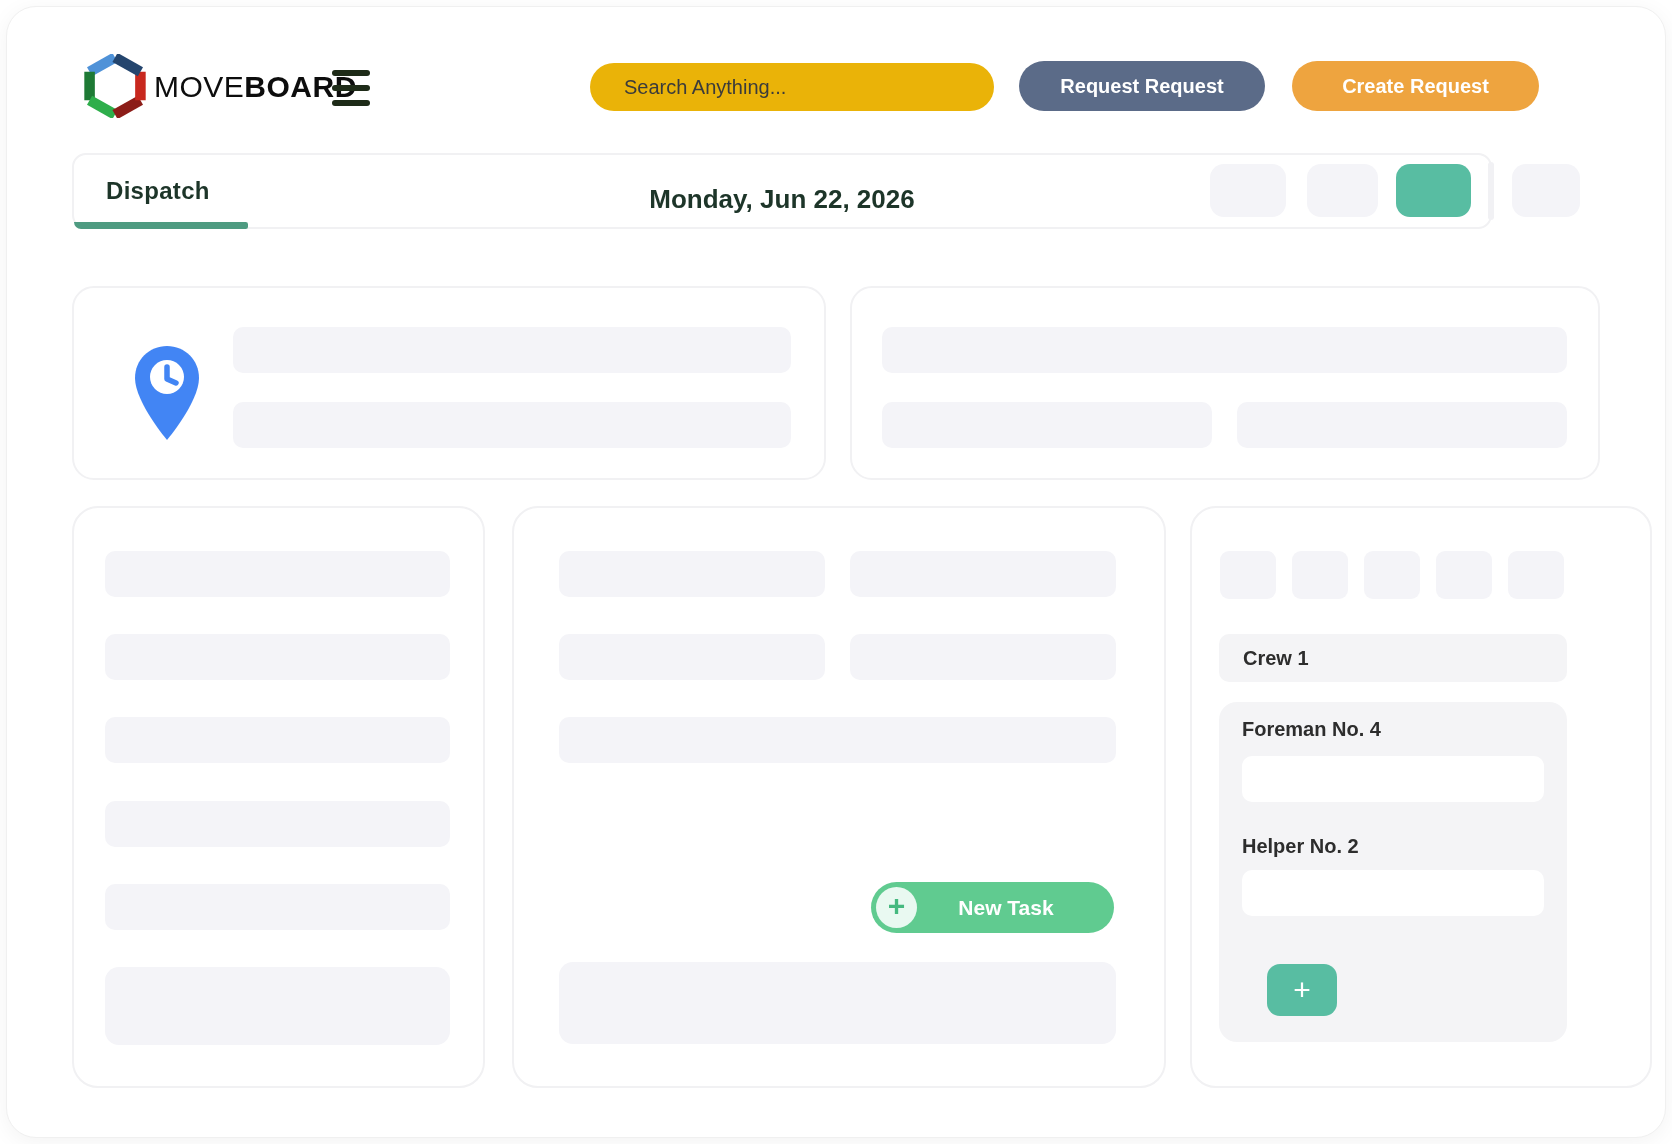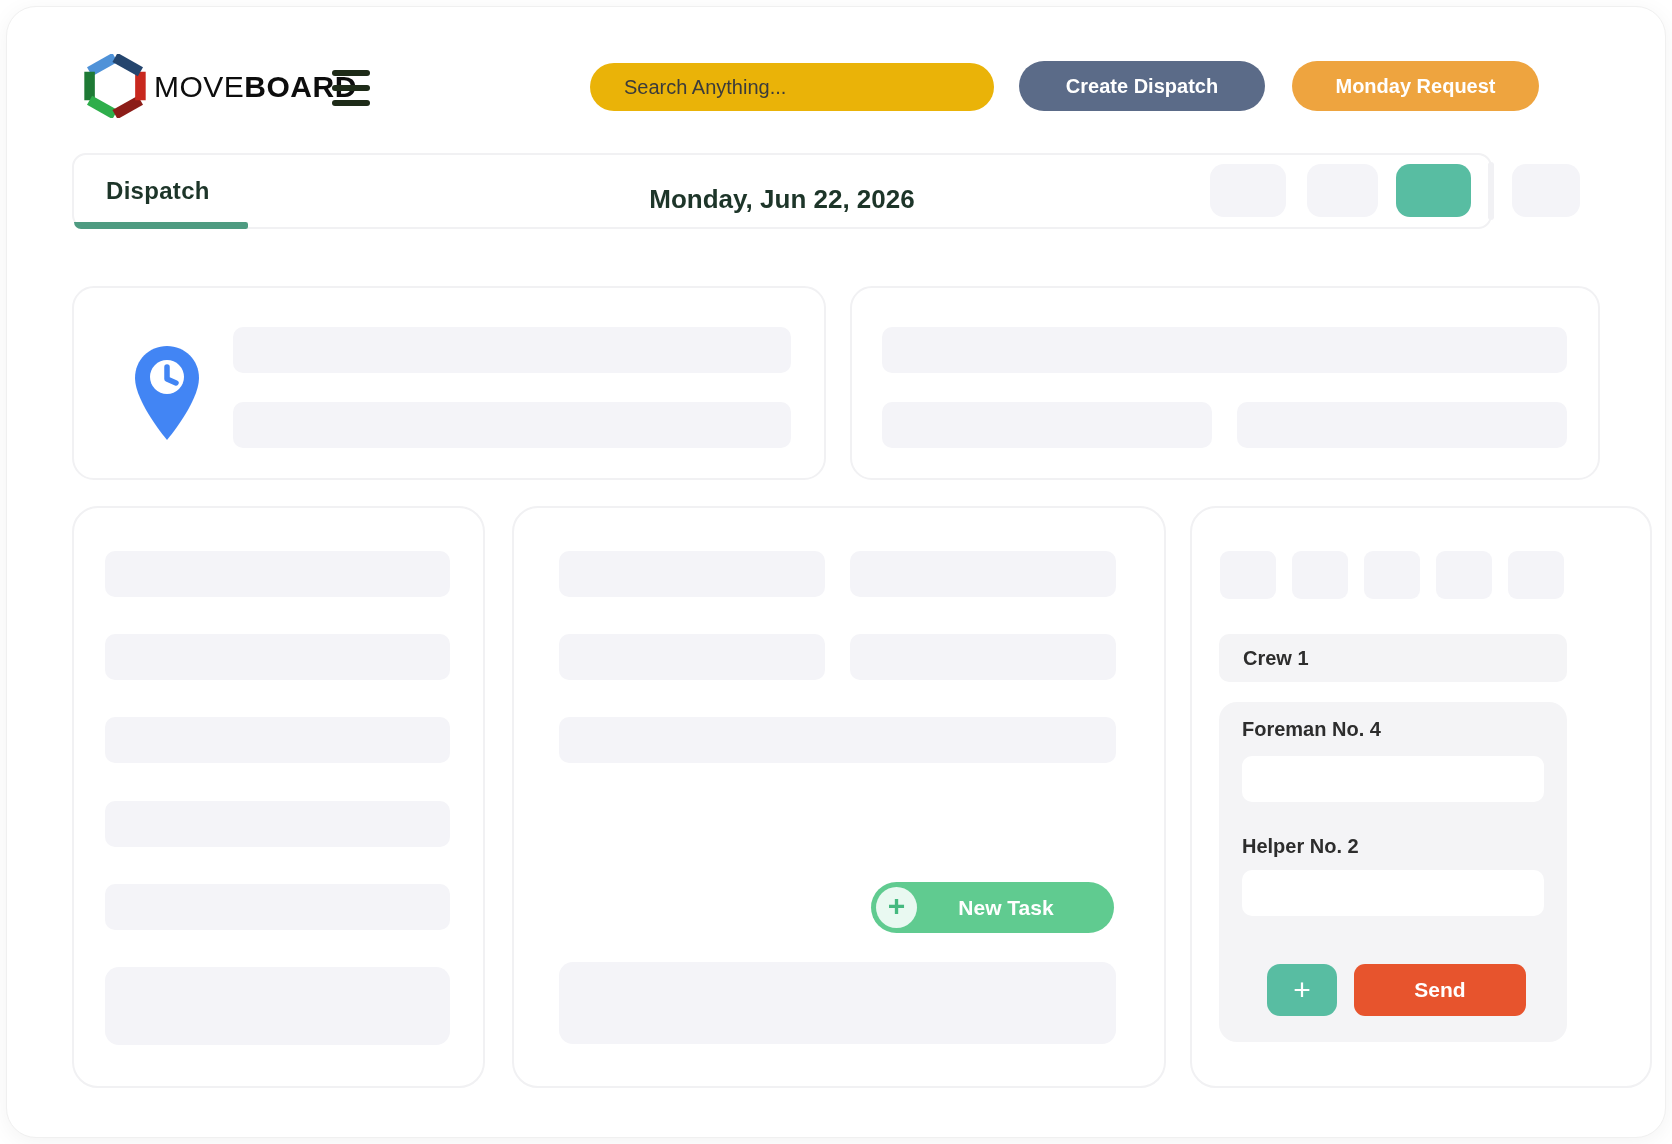--- a/index.html
+++ b/index.html
@@ -93,22 +93,22 @@
   <polygon points="50,22 74,36 74,64 50,78 26,64 26,36" fill="#ffffff"></polygon>
 </svg>
 <div class="abs brand"><span>MOVE</span><b>BOARD</b></div>
 
 <button class="abs menu-btn">
   <span><i></i><i></i><i></i></span>
 </button>
 
 <input class="abs search" type="text" placeholder="Search Anything..." style="">
 
-<button class="abs pillbtn btn-create">Create Dispatch</button>
-<button class="abs pillbtn btn-draft">Monday Request</button>
+<button class="abs pillbtn btn-create">Request Request</button>
+<button class="abs pillbtn btn-draft">Create Request</button>
 
 <div class="abs tabbar">
   <button class="abs tab-dispatch">Dispatch</button>
   <div class="abs tab-underline"></div>
   <div class="abs tab-date">Monday, Jun 22, 2026</div>
   <button class="abs vt vt1"></button>
   <button class="abs vt vt2"></button>
   <button class="abs vt vt3"></button>
   <div class="abs vt-div"></div>
   <button class="abs vt vt4"></button>
@@ -163,15 +163,14 @@
   <button class="abs sq" style="left:316px;"></button>
 
   <button class="abs crew-bar">Crew 1</button>
 
   <div class="abs crew-form">
     <div class="abs form-label lbl-foreman">Foreman No. 4</div>
     <input class="abs crew-input in-foreman" type="text" value="" style="">
     <div class="abs form-label lbl-helper">Helper No. 2</div>
     <input class="abs crew-input in-helper" type="text" value="" style="">
     <button class="abs pillbtn btn-add">+</button>
-    <button class="abs pillbtn btn-send">Send</button>
   </div>
 </div>
 
 </body></html>

